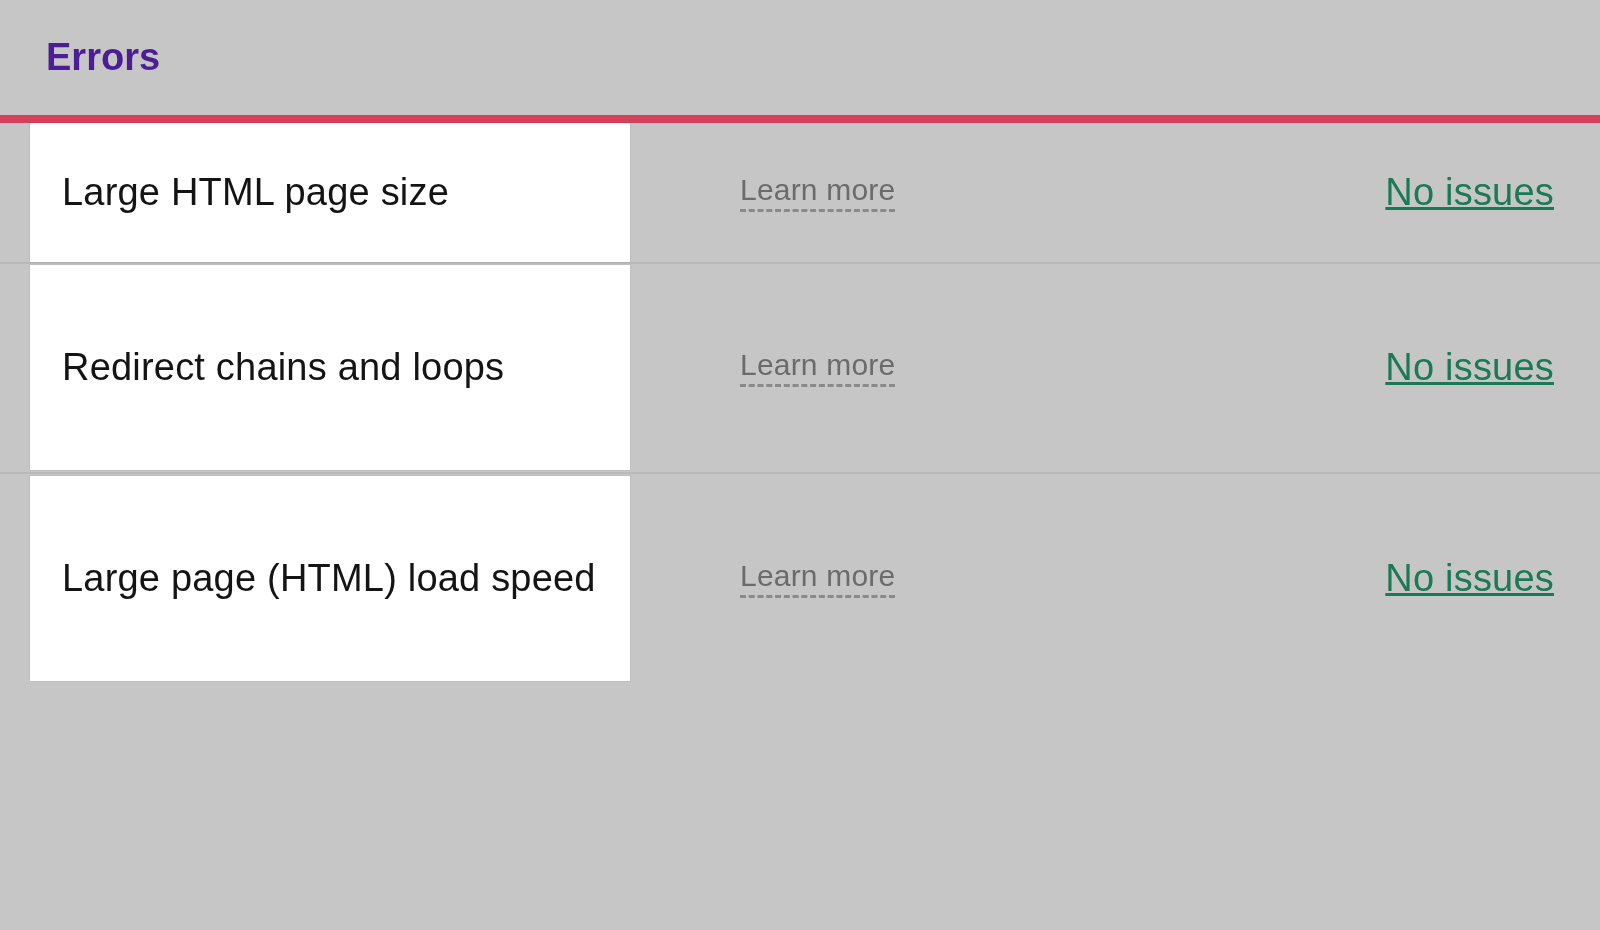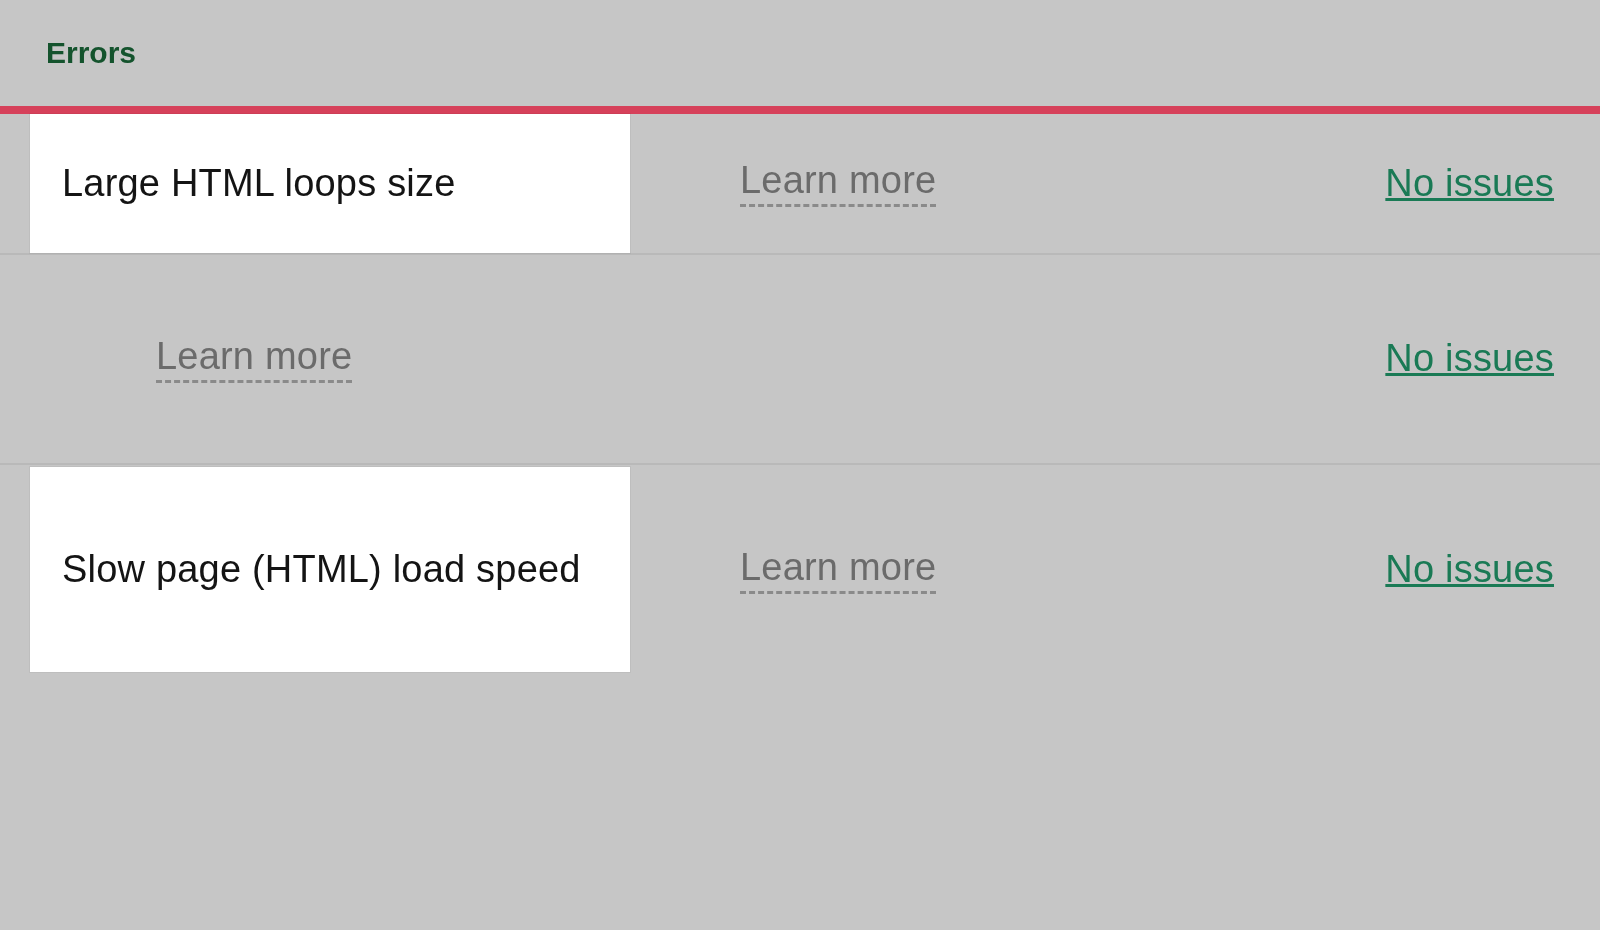--- a/index.html
+++ b/index.html
@@ -19,23 +19,23 @@
     }
     .page-title {
       font-size: 48px;
       font-weight: 700;
       color: #1a1a1a;
       letter-spacing: -0.5px;
       padding: 0 46px;
       margin-bottom: 110px;
     }
     .section-title {
-      font-size: 30px;
+      font-size: 38px;
       font-weight: 700;
-      color: #14532d;
+      color: #4c1d95;
       padding: 0 46px;
       margin-bottom: 36px;
     }
     .red-divider {
       height: 8px;
       background: #d6415a;
       width: 100%;
     }
     .table {
       width: 100%;
@@ -66,21 +66,21 @@
       color: #141414;
       line-height: 1.55;
       letter-spacing: 0.2px;
     }
     .cell-learn {
       flex: 0 0 440px;
       padding-left: 110px;
     }
     .learn-link {
       display: inline-block;
-      font-size: 38px;
+      font-size: 30px;
       font-weight: 400;
       color: #6b6b6b;
       border-bottom: 3px dashed #8a8a8a;
       padding-bottom: 2px;
       cursor: pointer;
       letter-spacing: 0.2px;
     }
     .cell-status {
       flex: 1;
       text-align: right;
@@ -106,38 +106,41 @@
 
 
   <h2 class="section-title">Errors</h2>
 
   <div class="red-divider"></div>
 
   <div class="table">
 
     <div class="row">
       <div class="cell-name">
-        <span class="cell-name-text">Large HTML loops size</span>
+        <span class="cell-name-text">Large HTML page size</span>
       </div>
       <div class="cell-learn">
         <span class="learn-link">Learn more</span>
       </div>
       <div class="cell-status">No issues</div>
     </div>
 
     <div class="row row-tall">
+      <div class="cell-name">
+        <span class="cell-name-text">Redirect chains and loops</span>
+      </div>
       <div class="cell-learn">
         <span class="learn-link">Learn more</span>
       </div>
       <div class="cell-status">No issues</div>
     </div>
 
     <div class="row row-tall">
       <div class="cell-name">
-        <span class="cell-name-text">Slow page (HTML) load speed</span>
+        <span class="cell-name-text">Large page (HTML) load speed</span>
       </div>
       <div class="cell-learn">
         <span class="learn-link">Learn more</span>
       </div>
       <div class="cell-status">No issues</div>
     </div>
 
   </div>
 
 </div>

